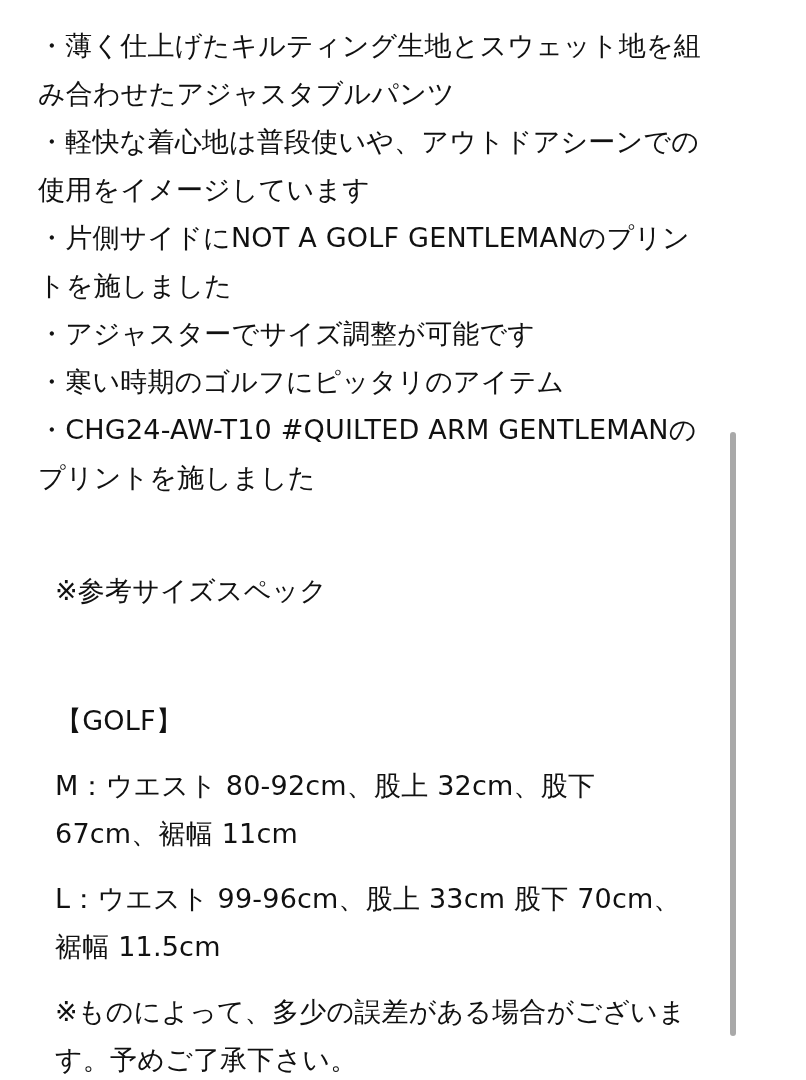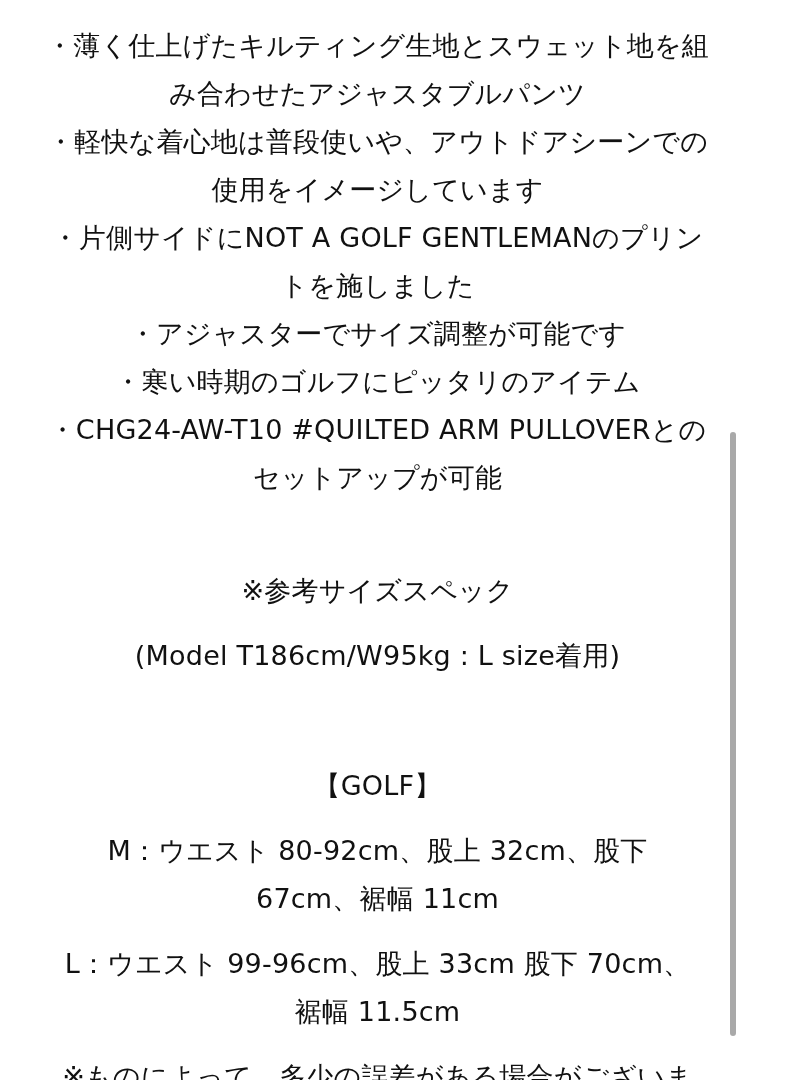--- a/index.html
+++ b/index.html
@@ -14,21 +14,20 @@
     font-family: "DejaVu Sans", "Liberation Sans", sans-serif;
     color: #1a1a1a;
     position: relative;
   }
   .page {
     position: relative;
     width: 742px;
     height: 1080px;
     box-sizing: border-box;
     padding: 22px 25px 0 38px;
-    text-align: center;
   }
   .block {
     font-size: 27px;
     line-height: 48px;
     letter-spacing: 0.2px;
     color: #111111;
     font-weight: 400;
   }
   .para {
     margin: 17px;
@@ -64,28 +63,27 @@
 <body>
 
 <div class="page">
 
   <div class="block">
     <p class="bullet-para">・薄く仕上げたキルティング生地とスウェット地を組み合わせたアジャスタブルパンツ</p>
     <p class="bullet-para">・軽快な着心地は普段使いや、アウトドアシーンでの使用をイメージしています</p>
     <p class="bullet-para">・片側サイドにNOT A GOLF GENTLEMANのプリントを施しました</p>
     <p class="bullet-para">・アジャスターでサイズ調整が可能です</p>
     <p class="bullet-para">・寒い時期のゴルフにピッタリのアイテム</p>
-    <p class="bullet-para">・CHG24-AW-T10 #QUILTED ARM PULLOVERとのセットアップが可能</p>
+    <p class="bullet-para">・CHG24-AW-T10 #QUILTED ARM GENTLEMANのプリントを施しました</p>
   </div>
 
   <div class="spacer-line"></div>
 
   <div class="block">
     <p class="para">※参考サイズスペック</p>
-    <p class="para">(Model T186cm/W95kg : L size着用)</p>
   </div>
 
   <div class="spacer-line"></div>
 
   <div class="block">
     <p class="para">【GOLF】</p>
     <p class="para">M：ウエスト 80-92cm、股上 32cm、股下 67cm、裾幅 11cm</p>
     <p class="para">L：ウエスト 99-96cm、股上 33cm 股下 70cm、裾幅 11.5cm</p>
     <p class="para">※ものによって、多少の誤差がある場合がございます。予めご了承下さい。</p>
   </div>

